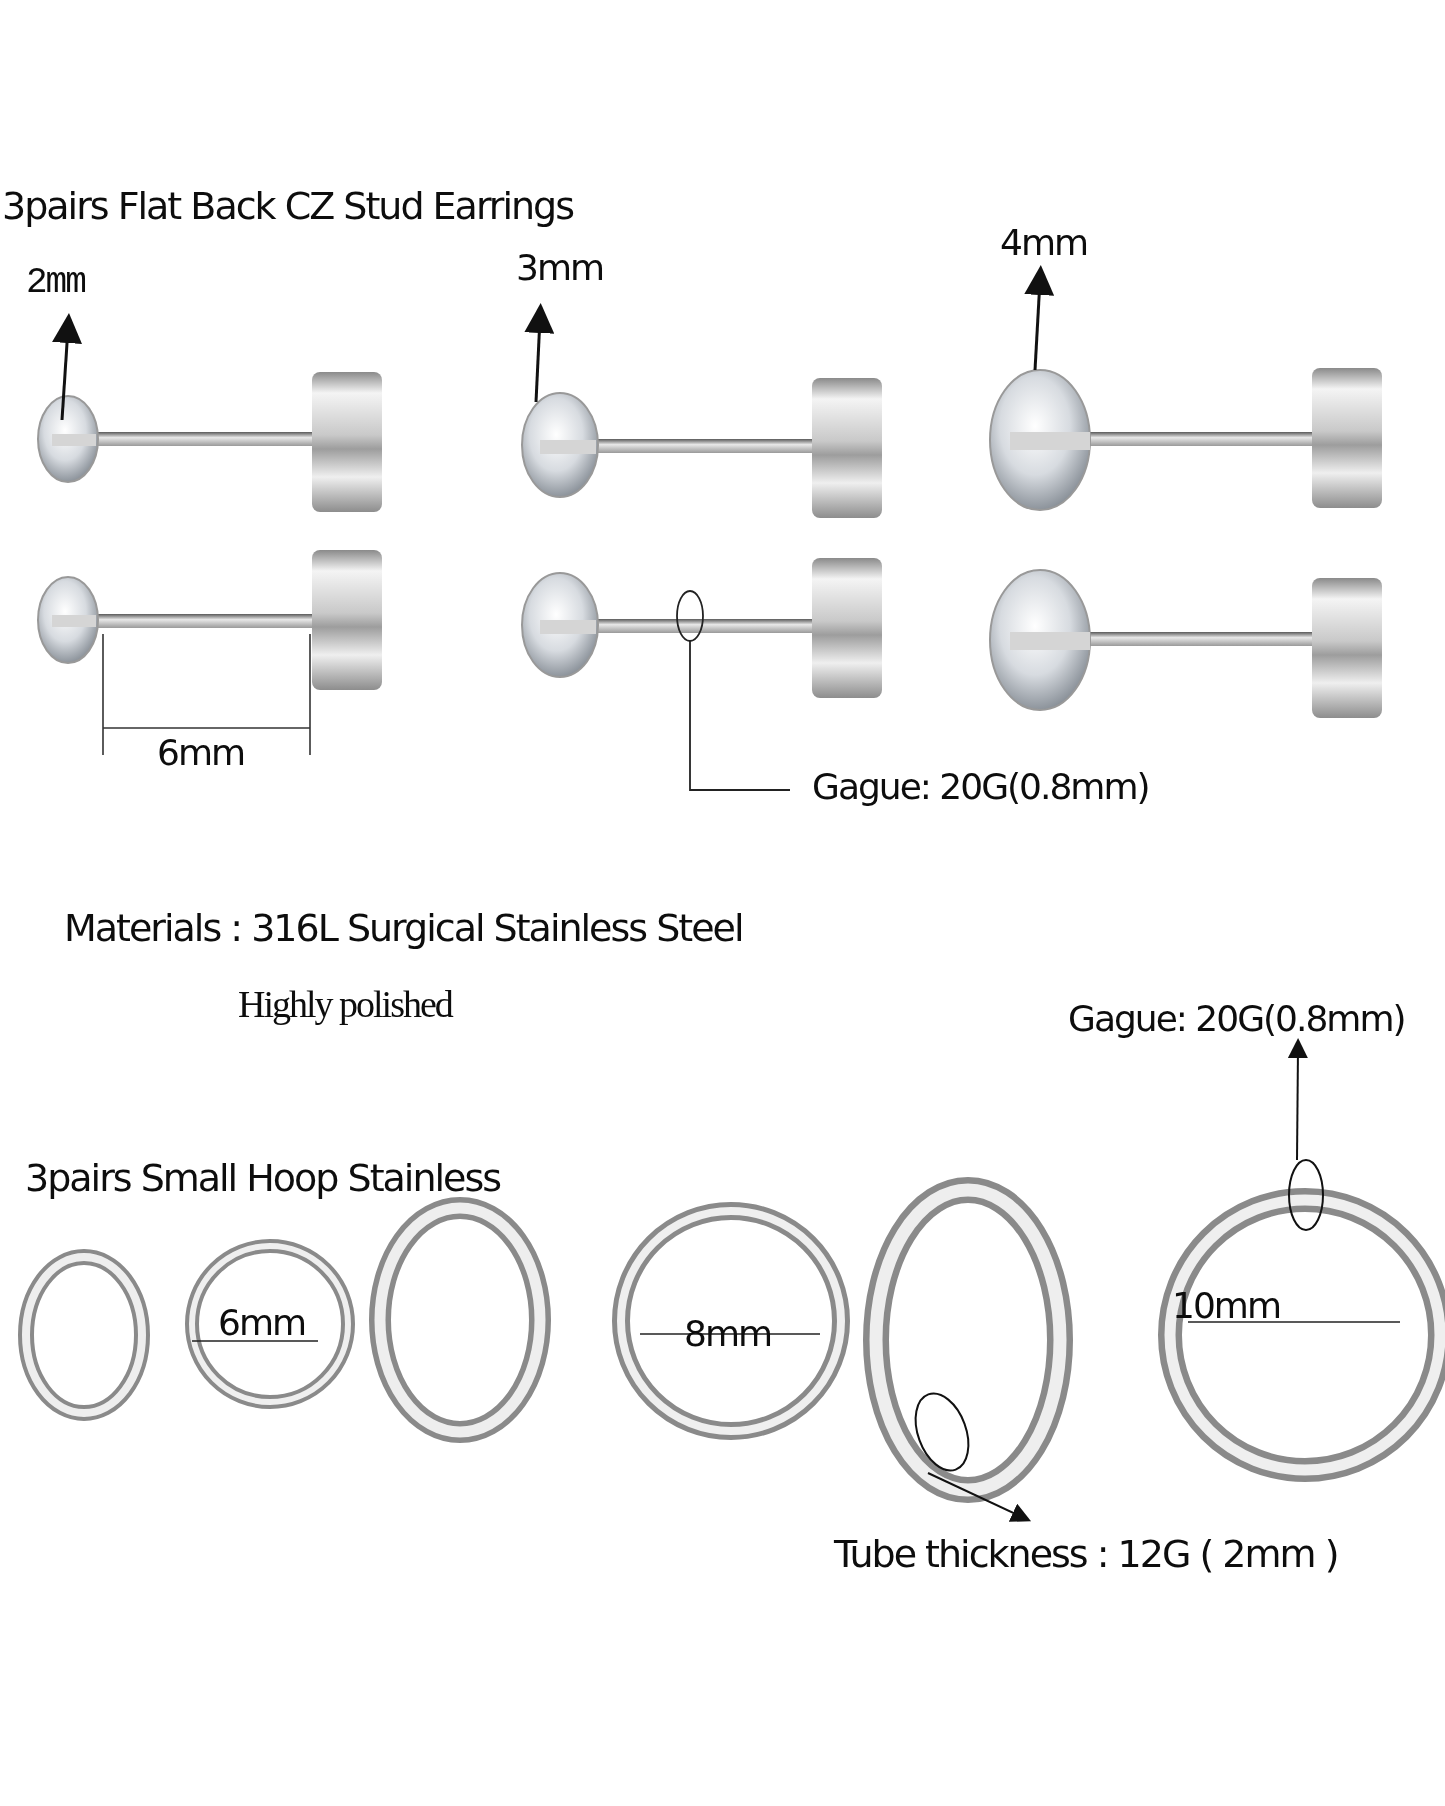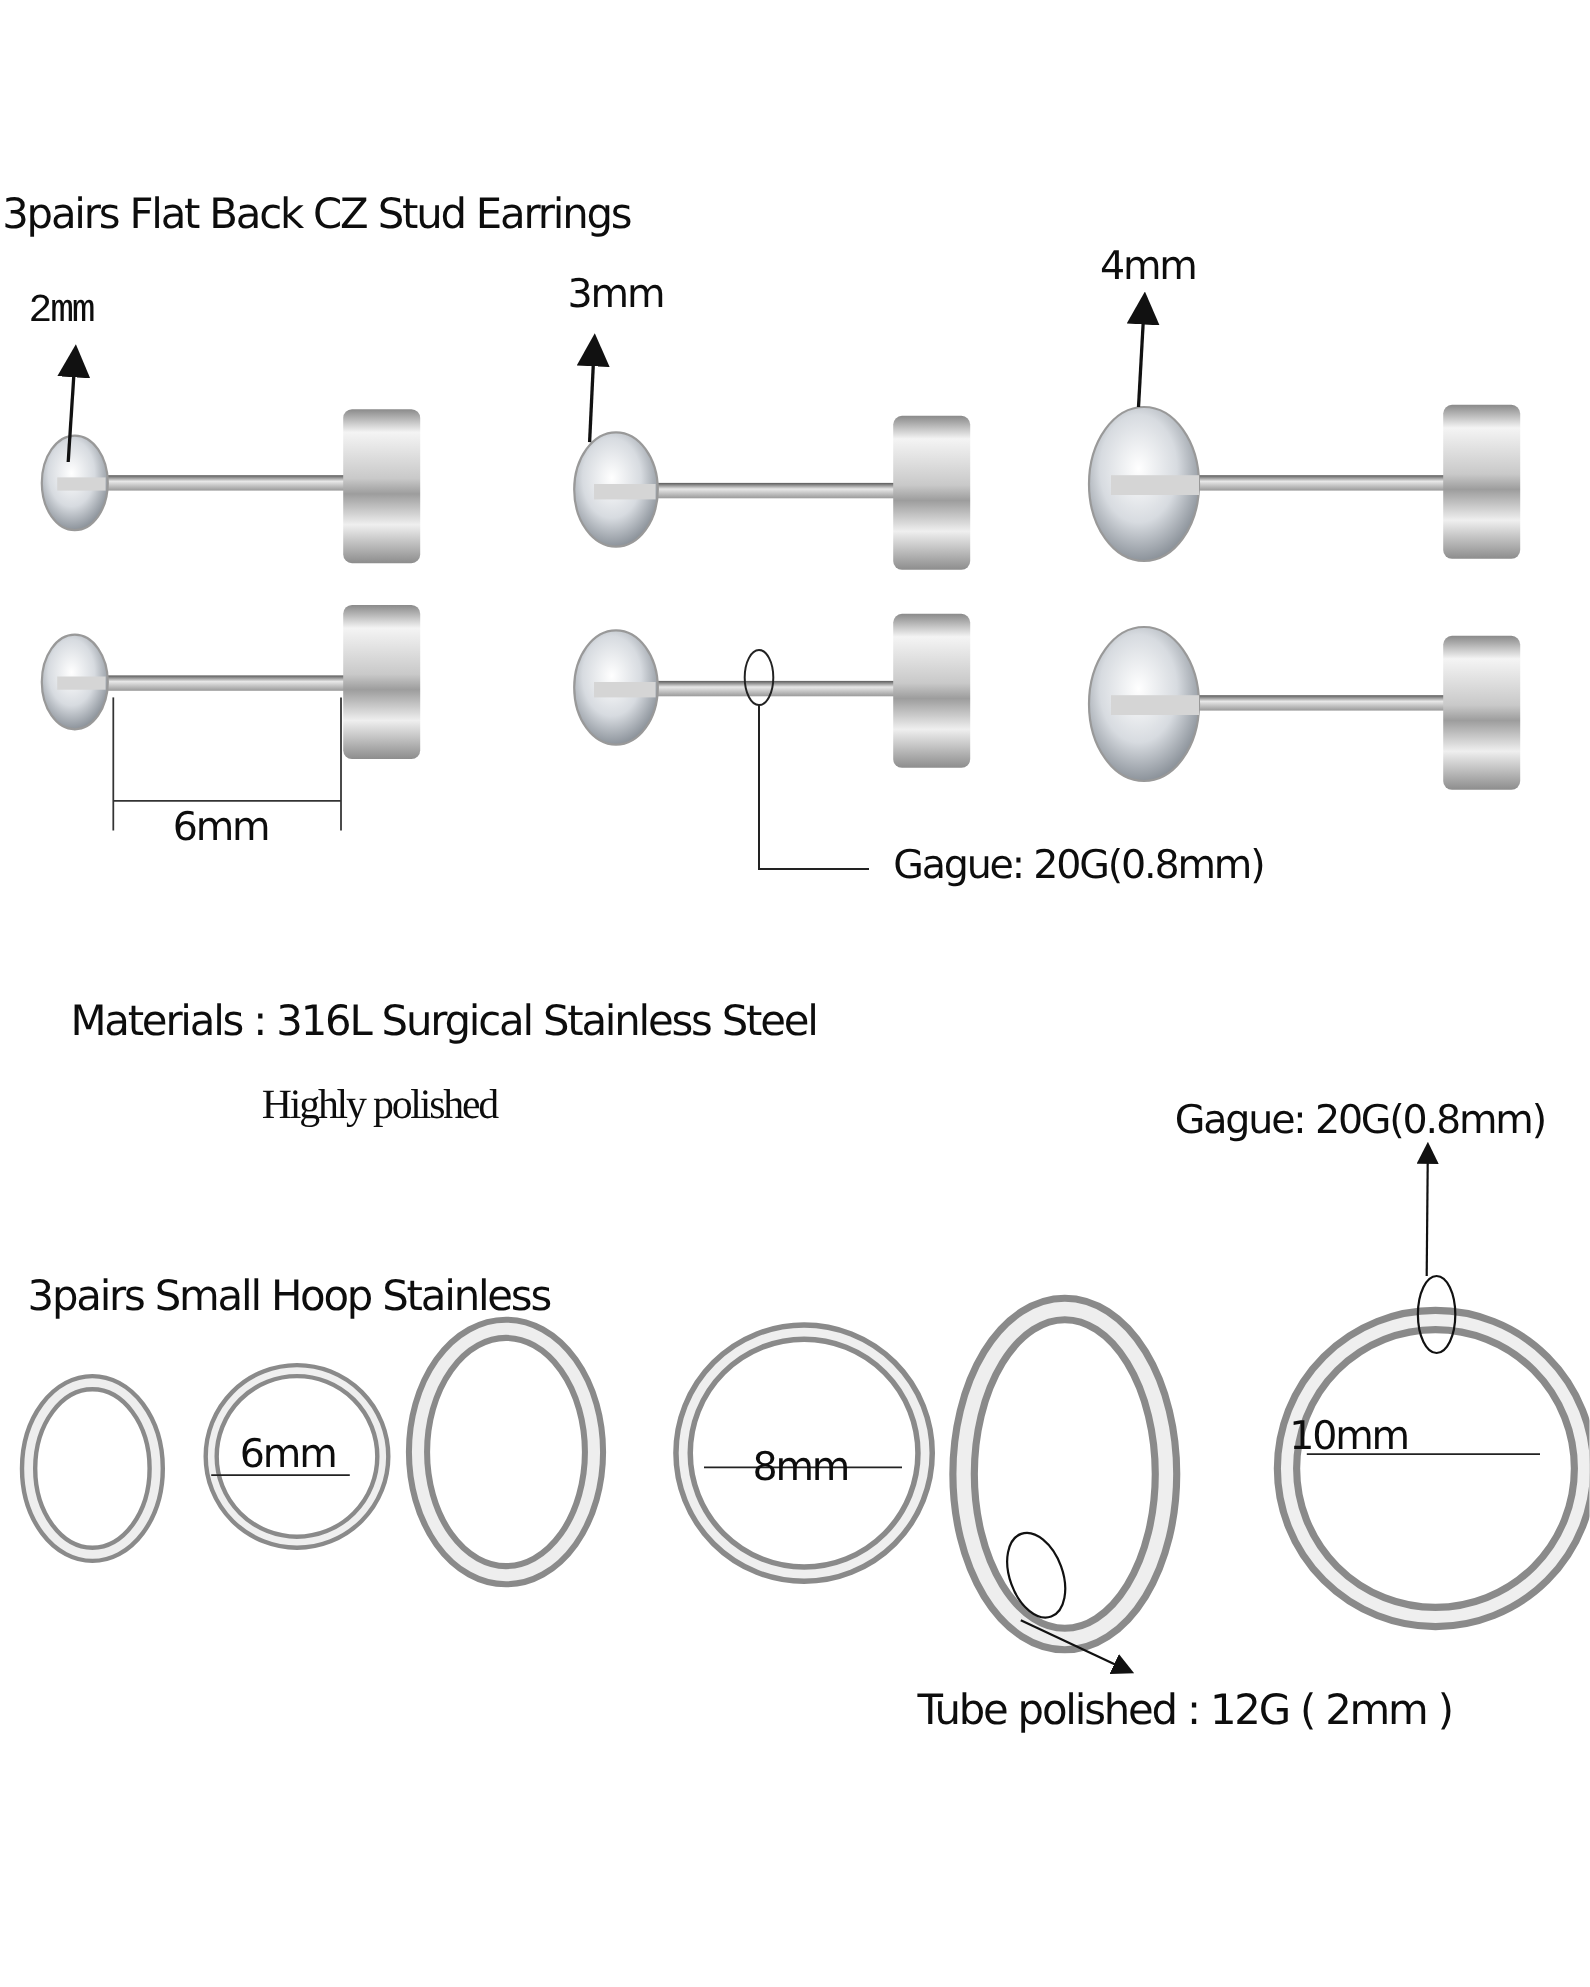--- a/index.html
+++ b/index.html
@@ -125,30 +125,30 @@
     <ellipse cx="1306" cy="1195" rx="17" ry="35"></ellipse>
     <line x1="1297" y1="1160" x2="1298" y2="1048" marker-end="url(#arr)"></line>
   </g>
 
   <g stroke="#111" stroke-width="2" fill="none">
     <ellipse cx="942" cy="1432" rx="24" ry="40" transform="rotate(-20 942 1432)"></ellipse>
     <line x1="928" y1="1473" x2="1022" y2="1517" marker-end="url(#arr)"></line>
   </g>
 </svg>
 
-<div class="lbl big" style="left:2px;top:172px;">3pairs Flat Back CZ Stud Earrings</div>
+<div class="lbl big" style="left:2px;top:184px;">3pairs Flat Back CZ Stud Earrings</div>
 <div class="lbl mid" style="left:26px;top:262px;font-family:Liberation Mono, monospace;">2mm</div>
 <div class="lbl mid" style="left:516px;top:247px;">3mm</div>
 <div class="lbl mid" style="left:1000px;top:222px;">4mm</div>
 <div class="lbl mid" style="left:157px;top:732px;">6mm</div>
 <div class="lbl mid" style="left:812px;top:766px;">Gague: 20G(0.8mm)</div>
 
 <div class="lbl big" style="left:64px;top:906px;">Materials : 316L Surgical Stainless Steel</div>
 <div class="lbl big" style="left:238px;top:982px;font-family:Liberation Serif, serif;">Highly polished</div>
 
 <div class="lbl mid" style="left:1068px;top:998px;">Gague: 20G(0.8mm)</div>
 <div class="lbl big" style="left:25px;top:1156px;">3pairs Small Hoop Stainless</div>
 
 <div class="lbl mid" style="left:218px;top:1302px;">6mm</div>
 <div class="lbl mid" style="left:684px;top:1285px;margin-top:28px;">8mm</div>
 <div class="lbl mid" style="left:1172px;top:1285px;">10mm</div>
 
-<div class="lbl big" style="left:834px;top:1532px;">Tube polished : 12G ( 2mm )</div>
+<div class="lbl big" style="left:834px;top:1532px;">Tube thickness : 12G ( 2mm )</div>
 
 </body></html>

